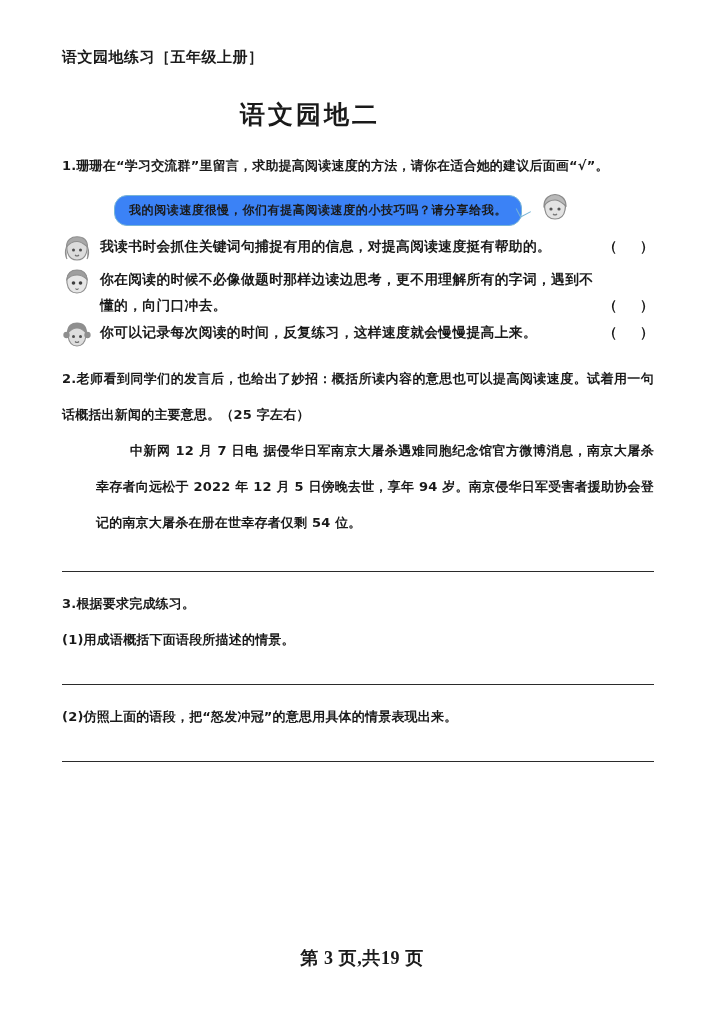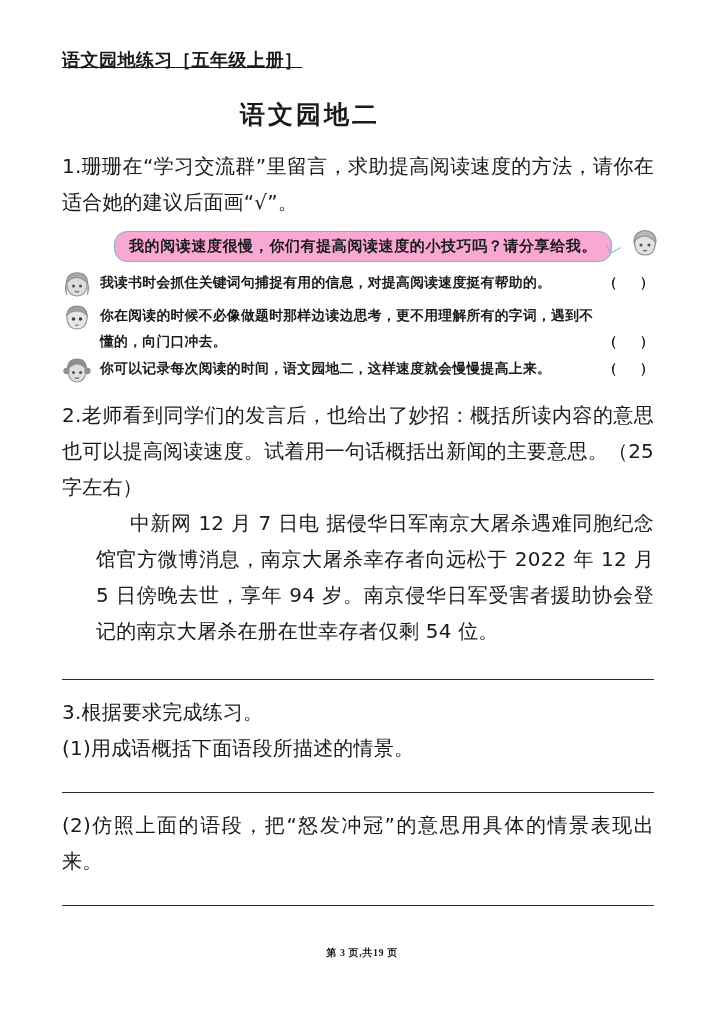--- a/index.html
+++ b/index.html
@@ -20,26 +20,25 @@
     width: 724px;
     height: 1024px;
     box-sizing: border-box;
   }
 
   
   .doc-header {
     position: absolute;
     left: 62px;
     top: 48px;
-    font-size: 18px;
+    font-size: 15px;
     letter-spacing: 0.5px;
     font-weight: 600;
     color: #1a1a1a;
     font-family: "Liberation Serif", "DejaVu Serif", serif;
-    text-decoration: underline;
   }
 
   
   .doc-title {
     position: absolute;
     left: 0;
     top: 98px;
     width: 614px;
     text-align: center;
     padding-left: 6px;
@@ -51,51 +50,51 @@
   }
 
   
   .content {
     position: absolute;
     left: 62px;
     top: 148px;
     width: 592px;
   }
   .q-text {
-    font-size: 20px;
+    font-size: 13px;
     line-height: 36px;
     letter-spacing: 0.2px;
     text-align: justify;
     font-family: "DejaVu Sans", "Liberation Sans", sans-serif;
-    font-weight: 400;
+    font-weight: 700;
   }
   .indent {
     text-indent: 34px;
     margin-left: 34px;
   }
 
   
   .bubble-row {
     position: relative;
     height: 40px;
     margin-top: 6px;
     display: flex;
     align-items: center;
     padding-left: 52px;
   }
   .bubble {
     position: relative;
     border: 1.4px solid #76b4d6;
     border-radius: 13px;
     padding: 5px 14px 6px 14px;
-    font-size: 15px;
+    font-size: 12px;
     line-height: 18px;
     letter-spacing: 0.6px;
     white-space: nowrap;
-    background: #f9a8d4;
+    background: #3b82f6;
     font-family: Liberation Sans, sans-serif;
     font-weight: 600;
   }
   .bubble::after {
     content: "";
     position: absolute;
     right: -10px;
     top: 50%;
     width: 11px;
     height: 9px;
@@ -155,21 +154,21 @@
     width: 592px;
   }
 
   
   .footer {
     position: absolute;
     left: 0;
     top: 946px;
     width: 724px;
     text-align: center;
-    font-size: 10px;
+    font-size: 18px;
     letter-spacing: 0.6px;
     font-weight: 600;
     font-family: "Liberation Serif", "DejaVu Serif", serif;
   }
 
   
   .sp-8 { height: 8px; }
   .sp-14 { height: 14px; }
   .sp-26 { height: 26px; }
   .sp-30 { height: 30px; }
@@ -258,21 +257,21 @@
               <circle cx="4.5" cy="13" r="2.6" fill="#8f8f8f"></circle>
               <circle cx="25.5" cy="13" r="2.6" fill="#8f8f8f"></circle>
               <circle cx="11.5" cy="14.5" r="1.5" fill="#4d4d4d" stroke="none"></circle>
               <circle cx="18.5" cy="14.5" r="1.5" fill="#4d4d4d" stroke="none"></circle>
               <path d="M13 19.5 Q15 21.5 17 19.5" stroke="#6f6f6f"></path>
             </g>
           </svg>
         </span>
         <span class="opt-body">
           <span class="opt-line">
-            <span class="txt">你可以记录每次阅读的时间，语文园地二，这样速度就会慢慢提高上来。</span>
+            <span class="txt">你可以记录每次阅读的时间，反复练习，这样速度就会慢慢提高上来。</span>
             <span class="paren">（      ）</span>
           </span>
         </span>
       </div>
 
     </div>
 
     <div class="sp-8"></div>
 
     <div class="q-text">2.老师看到同学们的发言后，也给出了妙招：概括所读内容的意思也可以提高阅读速度。试着用一句话概括出新闻的主要意思。（25 字左右）</div>

